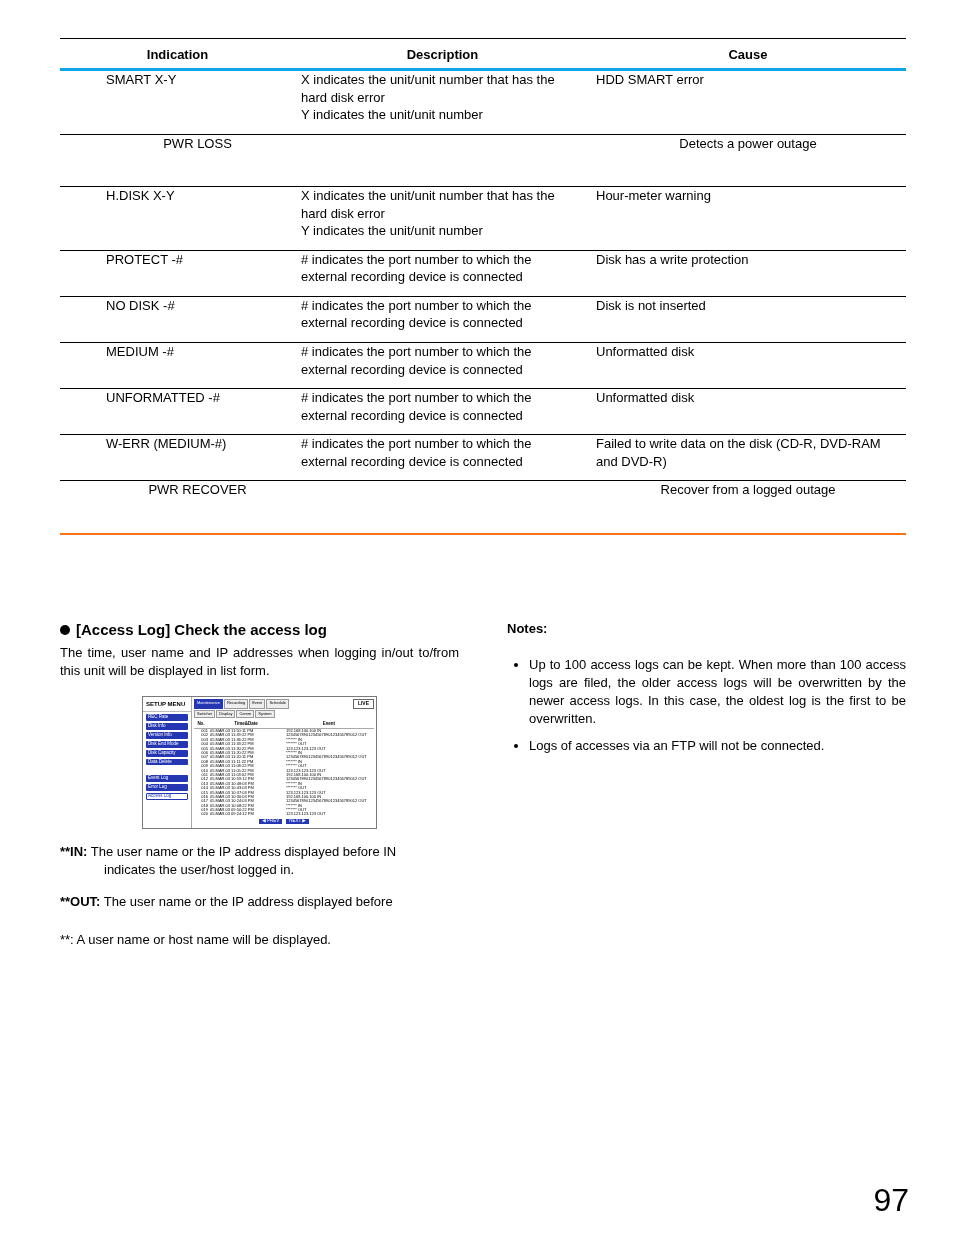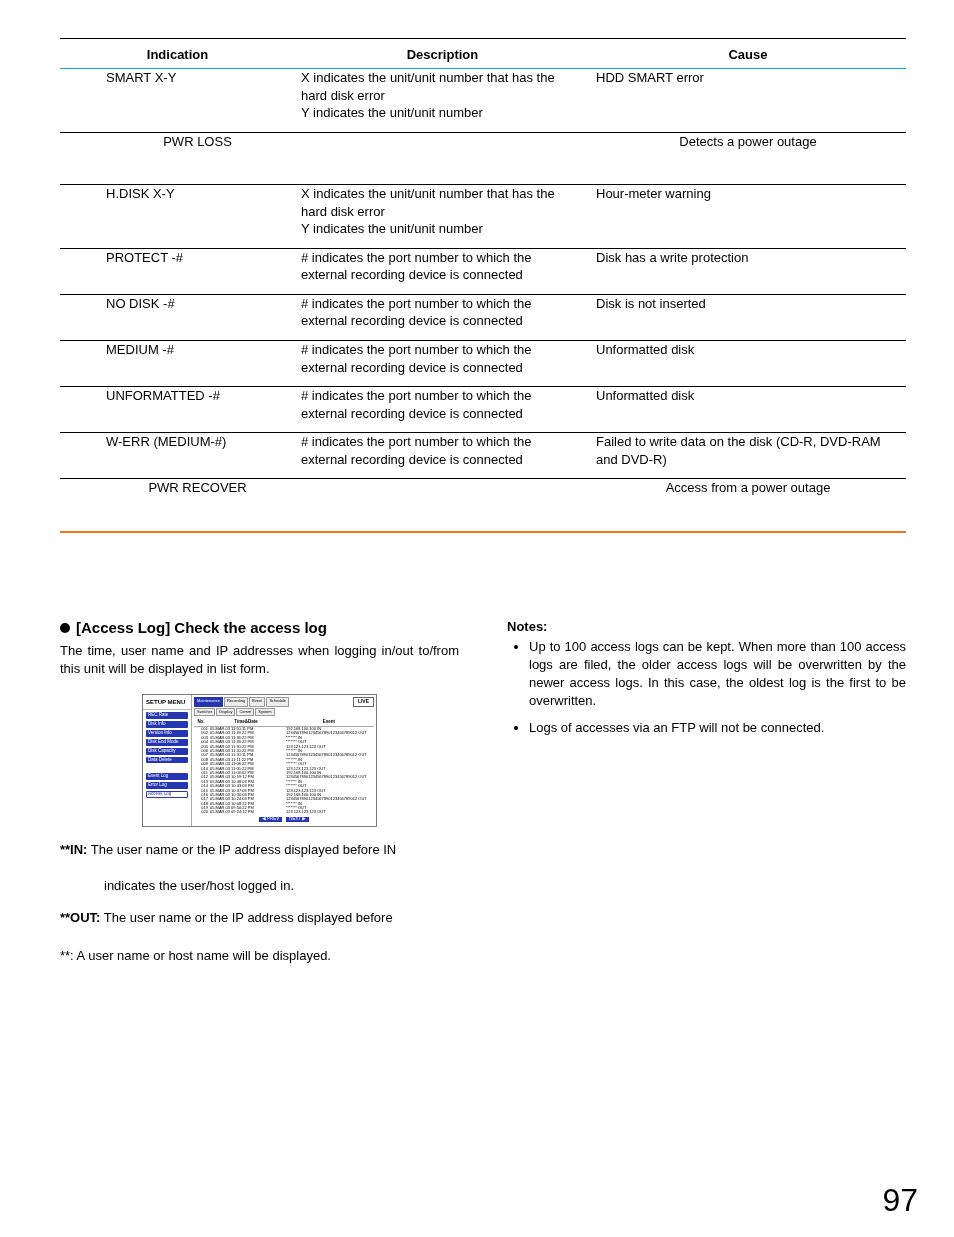--- a/index.html
+++ b/index.html
@@ -27,21 +27,21 @@
   table.main-table col.c1 { width: 235px; }
   table.main-table col.c2 { width: 295px; }
   table.main-table col.c3 { width: auto; }
 
   table.main-table th {
     font-weight: bold;
     text-align: center;
     font-size: 13px;
     padding: 8px 4px 6px 4px;
     border-top: 1px solid #000;
-    border-bottom: 1px solid #0ea5e9;
+    border-bottom: 3px solid #0ea5e9;
   }
   table.main-table td {
     vertical-align: top;
     padding: 0 6px 10px 46px;
     border-bottom: 1px solid #000;
     font-size: 13px;
     line-height: 1.35;
   }
   table.main-table td.ind { padding-left: 46px; }
   table.main-table td.desc { padding-left: 6px; padding-right: 20px; }
@@ -74,31 +74,31 @@
     position:relative;
     top:-1px;
   }
   .intro-text, .def-item, .foot-note {
     font-size: 13px;
     line-height: 1.4;
     text-align: justify;
   }
   .def-item { margin-top: 14px; }
   .def-item .lbl { font-weight: bold; }
-  .def-body { padding-left: 44px; display:block;margin-top:18px; }
+  .def-body { padding-left: 44px; display:block; }
 
   .foot-note { margin-top: 20px; }
 
-  .notes-heading { font-weight: bold; font-size: 13px; margin-bottom: 4px;}
+  .notes-heading { font-weight: bold; font-size: 13px; margin-bottom: 20px;}
   ul.notes { margin:0; padding-left: 22px; }
   ul.notes li { font-size:13px; line-height:1.4; text-align: justify; margin-bottom:8px;}
 
   .page-num {
     position:absolute;
-    right:36px;
+    right:45px;
     bottom:18px;
     font-size:32px;
     font-weight:normal;
   }
 
   
   .mock {
     width: 233px;
     border:1px solid #7a7a7a;
     margin: 16px auto 0 auto;
@@ -209,21 +209,21 @@
           <td class="cause">Unformatted disk</td>
         </tr>
         <tr>
           <td class="ind">W-ERR (MEDIUM-#)</td>
           <td class="desc"># indicates the port number to which the external recording device is connected</td>
           <td class="cause">Failed to write data on the disk (CD-R, DVD-RAM and DVD-R)</td>
         </tr>
         <tr class="last tall">
           <td class="ind">PWR RECOVER</td>
           <td class="desc"></td>
-          <td class="cause">Access from a power outage</td>
+          <td class="cause">Recover from a logged outage</td>
         </tr>
       </tbody>
   </table>
 
   <div class="lower">
     <div class="left-col">
       <div class="section-heading">
         <span class="bullet"></span><span>[Access Log] Check the access log</span>
       </div>
       <div class="intro-text">The time, user name and IP addresses when logging in/out to/from this unit will be displayed in list form.</div>

